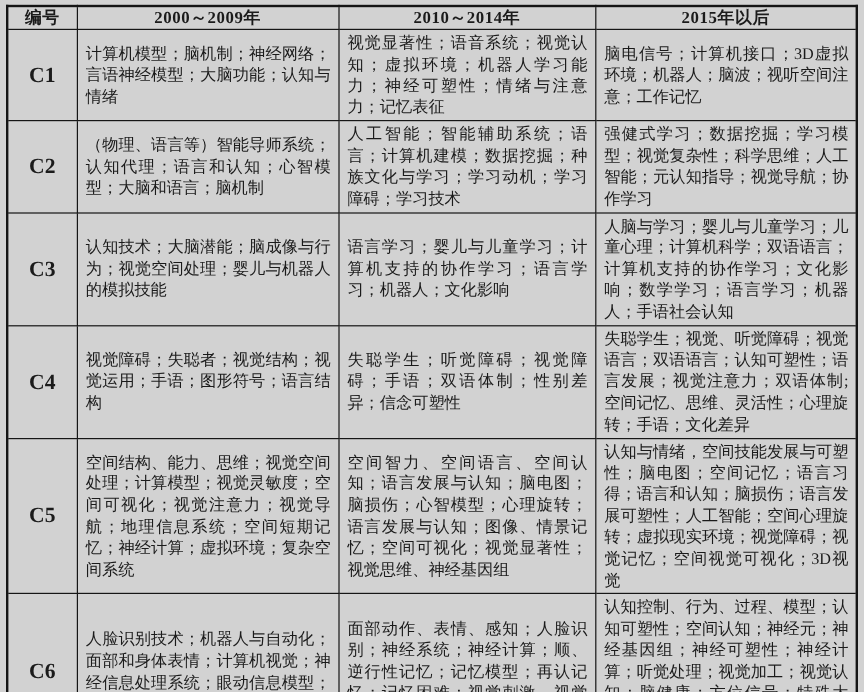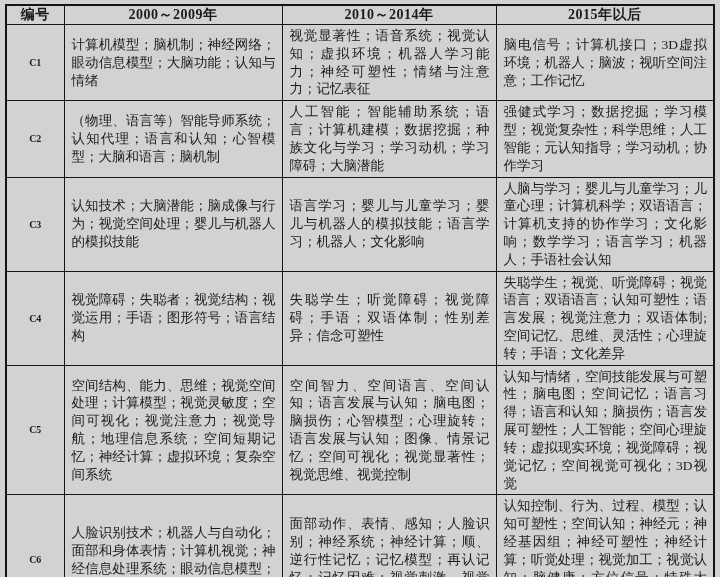--- a/index.html
+++ b/index.html
@@ -35,21 +35,21 @@
   th.hdr {
     font-size: 14px;
     font-weight: bold;
     text-align: center;
     height: 19px;
     padding: 0 8px;
     letter-spacing: 0.5px;
   }
   td.id-cell {
     font-weight: bold;
-    font-size: 10px;
+    font-size: 18px;
     text-align: center;
     vertical-align: middle;
     padding: 0;
   }
   td.kw-cell {
     font-size: 13.5px;
     line-height: 1.32;
     text-align: justify;
     text-justify: inter-character;
     vertical-align: middle;
@@ -77,46 +77,46 @@
       <tr>
         <th class="hdr">编号</th>
         <th class="hdr">2000～2009年</th>
         <th class="hdr">2010～2014年</th>
         <th class="hdr">2015年以后</th>
       </tr>
     </thead>
     <tbody>
       <tr class="r-c1">
         <td class="id-cell">C1</td>
-        <td class="kw-cell">计算机模型；脑机制；神经网络；眼动信息模型；大脑功能；认知与情绪</td>
+        <td class="kw-cell">计算机模型；脑机制；神经网络；言语神经模型；大脑功能；认知与情绪</td>
         <td class="kw-cell">视觉显著性；语音系统；视觉认知；虚拟环境；机器人学习能力；神经可塑性；情绪与注意力；记忆表征</td>
         <td class="kw-cell">脑电信号；计算机接口；3D虚拟环境；机器人；脑波；视听空间注意；工作记忆</td>
       </tr>
       <tr class="r-c2">
         <td class="id-cell">C2</td>
         <td class="kw-cell">（物理、语言等）智能导师系统；认知代理；语言和认知；心智模型；大脑和语言；脑机制</td>
-        <td class="kw-cell">人工智能；智能辅助系统；语言；计算机建模；数据挖掘；种族文化与学习；学习动机；学习障碍；大脑潜能</td>
-        <td class="kw-cell">强健式学习；数据挖掘；学习模型；视觉复杂性；科学思维；人工智能；元认知指导；学习动机；协作学习</td>
+        <td class="kw-cell">人工智能；智能辅助系统；语言；计算机建模；数据挖掘；种族文化与学习；学习动机；学习障碍；学习技术</td>
+        <td class="kw-cell">强健式学习；数据挖掘；学习模型；视觉复杂性；科学思维；人工智能；元认知指导；视觉导航；协作学习</td>
       </tr>
       <tr class="r-c3">
         <td class="id-cell">C3</td>
         <td class="kw-cell">认知技术；大脑潜能；脑成像与行为；视觉空间处理；婴儿与机器人的模拟技能</td>
-        <td class="kw-cell">语言学习；婴儿与儿童学习；婴儿与机器人的模拟技能；语言学习；机器人；文化影响</td>
+        <td class="kw-cell">语言学习；婴儿与儿童学习；计算机支持的协作学习；语言学习；机器人；文化影响</td>
         <td class="kw-cell">人脑与学习；婴儿与儿童学习；儿童心理；计算机科学；双语语言；计算机支持的协作学习；文化影响；数学学习；语言学习；机器人；手语社会认知</td>
       </tr>
       <tr class="r-c4">
         <td class="id-cell">C4</td>
         <td class="kw-cell">视觉障碍；失聪者；视觉结构；视觉运用；手语；图形符号；语言结构</td>
         <td class="kw-cell">失聪学生；听觉障碍；视觉障碍；手语；双语体制；性别差异；信念可塑性</td>
         <td class="kw-cell">失聪学生；视觉、听觉障碍；视觉语言；双语语言；认知可塑性；语言发展；视觉注意力；双语体制;空间记忆、思维、灵活性；心理旋转；手语；文化差异</td>
       </tr>
       <tr class="r-c5">
         <td class="id-cell">C5</td>
         <td class="kw-cell">空间结构、能力、思维；视觉空间处理；计算模型；视觉灵敏度；空间可视化；视觉注意力；视觉导航；地理信息系统；空间短期记忆；神经计算；虚拟环境；复杂空间系统</td>
-        <td class="kw-cell">空间智力、空间语言、空间认知；语言发展与认知；脑电图；脑损伤；心智模型；心理旋转；语言发展与认知；图像、情景记忆；空间可视化；视觉显著性；视觉思维、视觉控制</td>
+        <td class="kw-cell">空间智力、空间语言、空间认知；语言发展与认知；脑电图；脑损伤；心智模型；心理旋转；语言发展与认知；图像、情景记忆；空间可视化；视觉显著性；视觉思维、神经基因组</td>
         <td class="kw-cell">认知与情绪，空间技能发展与可塑性；脑电图；空间记忆；语言习得；语言和认知；脑损伤；语言发展可塑性；人工智能；空间心理旋转；虚拟现实环境；视觉障碍；视觉记忆；空间视觉可视化；3D视觉</td>
       </tr>
       <tr class="r-c6">
         <td class="id-cell">C6</td>
         <td class="kw-cell">人脸识别技术；机器人与自动化；面部和身体表情；计算机视觉；神经信息处理系统；眼动信息模型；长期记忆；视觉记忆</td>
         <td class="kw-cell">面部动作、表情、感知；人脸识别；神经系统；神经计算；顺、逆行性记忆；记忆模型；再认记忆；记忆困难；视觉刺激、视觉记忆</td>
         <td class="kw-cell">认知控制、行为、过程、模型；认知可塑性；空间认知；神经元；神经基因组；神经可塑性；神经计算；听觉处理；视觉加工；视觉认知；脑健康；方位信号；特殊大脑；脑结构；情感记忆；认知记忆；面孔记忆</td>
       </tr>
     </tbody>
   </table>

